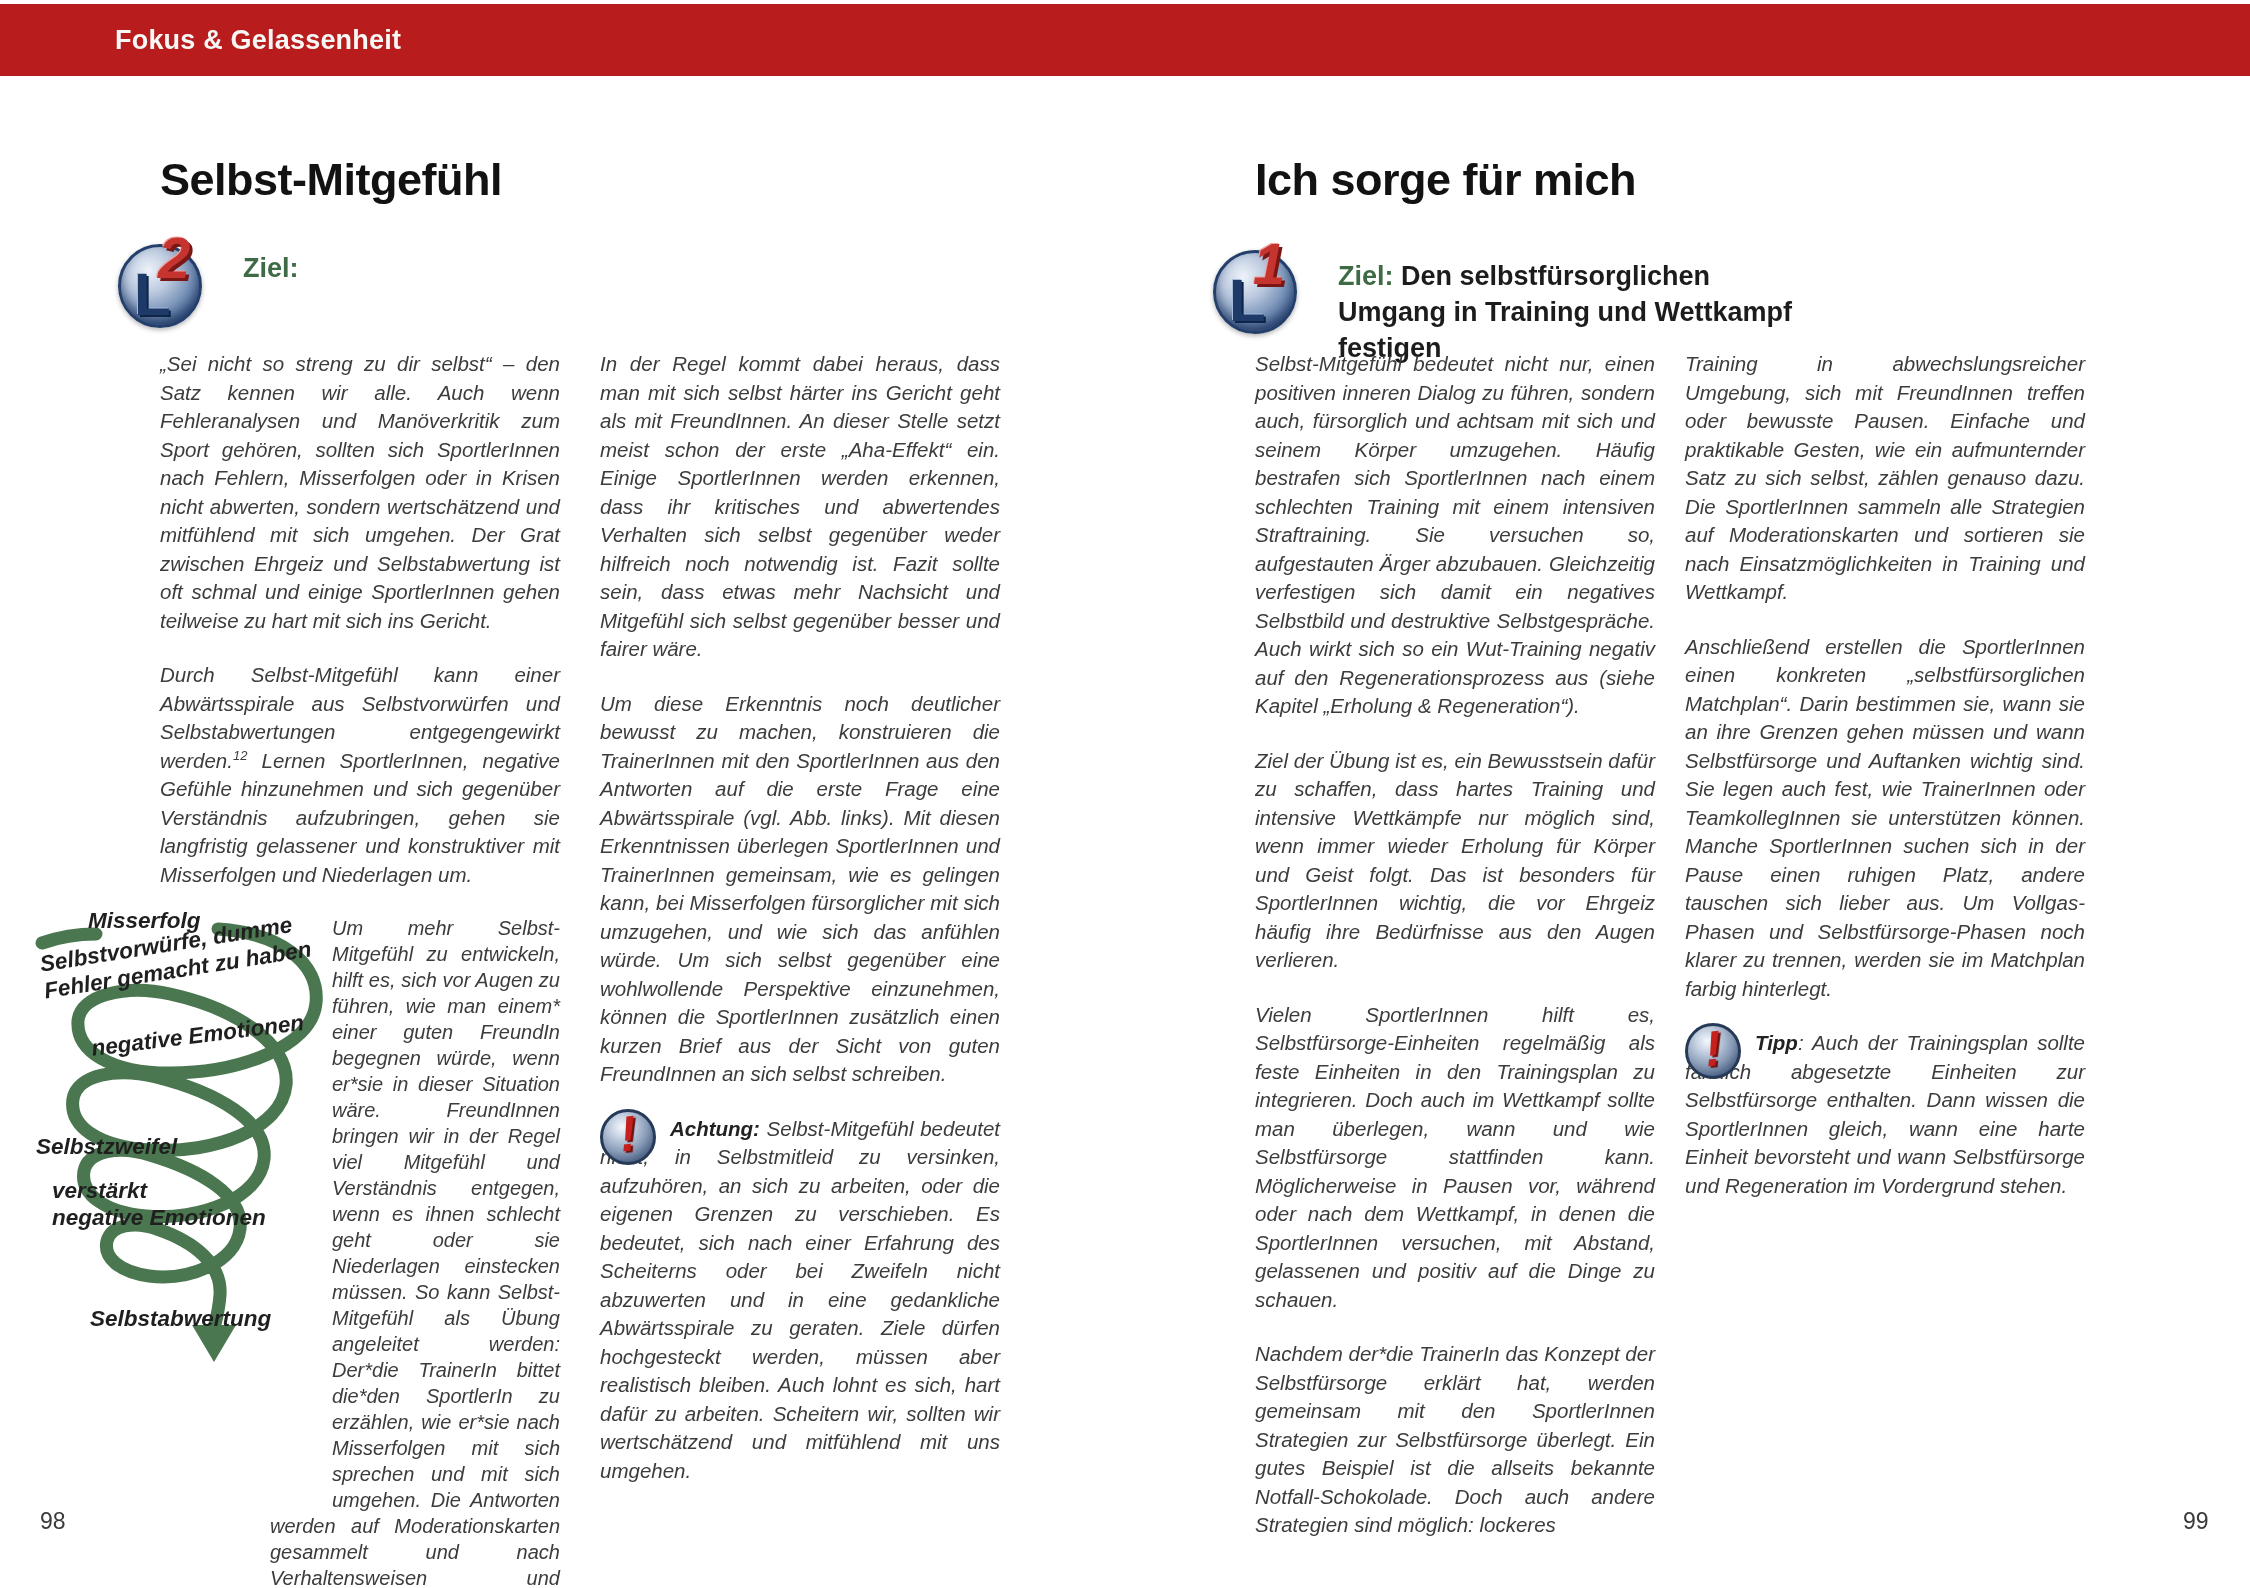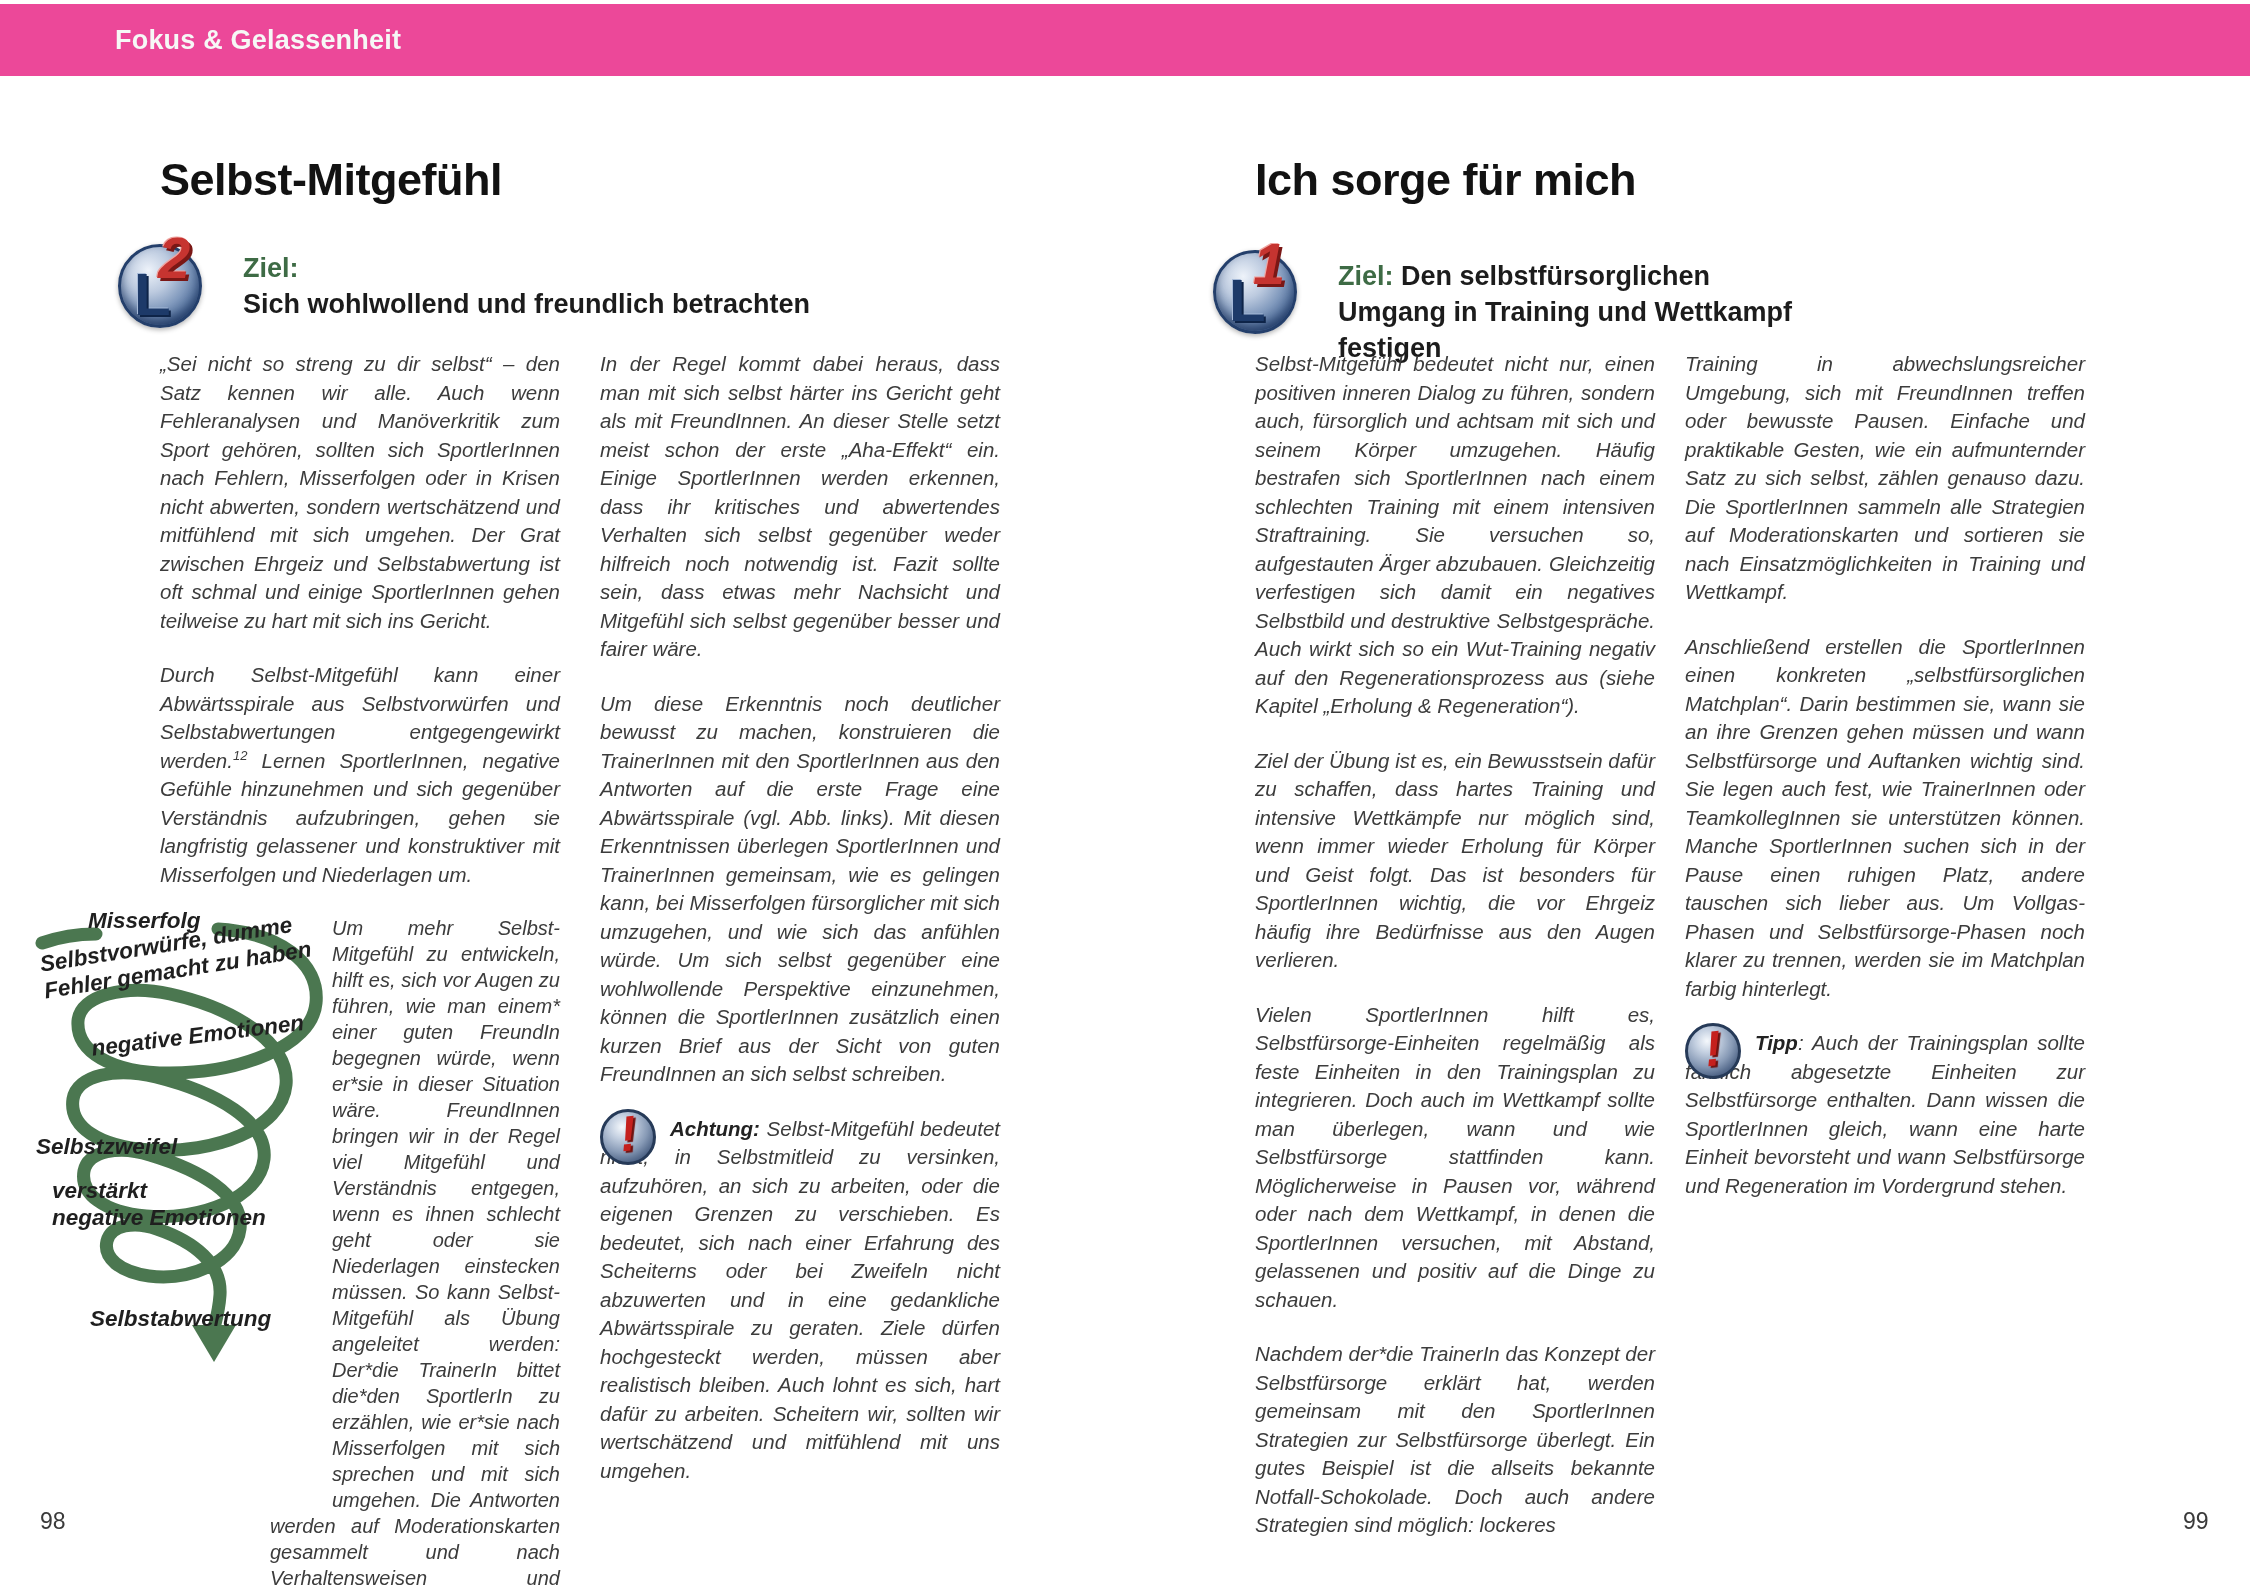--- a/index.html
+++ b/index.html
@@ -1,21 +1,21 @@
 <!DOCTYPE html>
 <html lang="de"><head>
 <meta charset="utf-8">
 <style>
   html,body{margin:0;padding:0;}
   body{
     width:2250px;height:1588px;position:relative;overflow:hidden;
     background:#ffffff;font-family:"Liberation Sans",sans-serif;color:#3a3a3a;
   }
   
-  .header-bar{position:absolute;left:0;top:4px;width:2250px;height:72px;background:#ec4899;}
+  .header-bar{position:absolute;left:0;top:4px;width:2250px;height:72px;background:#b91c1c;}
   .header-title{position:absolute;left:115px;top:21px;color:#f6f8f6;font-size:27px;font-weight:700;letter-spacing:.2px;}
   
   .page-title{position:absolute;top:124px;font-size:45px;font-weight:700;color:#121212;letter-spacing:-.5px;}
   .page-title.left{left:160px;} .page-title.right{left:1255px;}
   
   .badge{position:absolute;width:100px;height:100px;}
   .badge.left{left:118px;top:234px;} .badge.right{left:1213px;top:240px;}
   .badge-circle{position:absolute;left:0;top:10px;width:84px;height:84px;border-radius:50%;
     background:radial-gradient(circle at 35% 30%, #eef3fa 0%, #bccadf 30%, #7f98bc 55%, #3f5f8f 80%, #2c4a78 100%);
     border:3px solid #243f6b;box-sizing:border-box;
@@ -65,21 +65,20 @@
 <h1 class="page-title left">Selbst-Mitgefühl</h1>
 
 <div class="badge left">
   <div class="badge-circle"></div>
   <span class="badge-letter">L</span>
   <span class="badge-number">2</span>
 </div>
 
 <div class="goal left">
   <span class="ziel">Ziel:</span><br>
-  <span>Sich wohlwollend und freundlich betrachten</span>
 </div>
 
 <div class="col l1">
   <p class="para">„Sei nicht so streng zu dir selbst“ – den Satz kennen wir alle. Auch wenn Fehleranalysen und Manöverkritik zum Sport gehören, sollten sich SportlerInnen nach Fehlern, Misserfolgen oder in Krisen nicht abwerten, sondern wertschätzend und mitfühlend mit sich umgehen. Der Grat zwischen Ehrgeiz und Selbstabwertung ist oft schmal und einige SportlerInnen gehen teilweise zu hart mit sich ins Gericht.</p>
   <p class="para"><span>Durch Selbst-Mitgefühl kann einer Abwärtsspirale aus Selbstvorwürfen und Selbstabwertungen entgegengewirkt werden.</span><sup>12</sup><span> Lernen SportlerInnen, negative Gefühle hinzunehmen und sich gegenüber Verständnis aufzubringen, gehen sie langfristig gelassener und konstruktiver mit Misserfolgen und Niederlagen um.</span></p>
 
   <div class="spiral-fig">
     <svg width="296" height="595" viewBox="0 0 296 595">
       <path d="M 10 36 C 30 29 48 27 64 27" fill="none" stroke="#4b7750" stroke-width="13" stroke-linecap="round"></path>
       <path d="M 186 22

